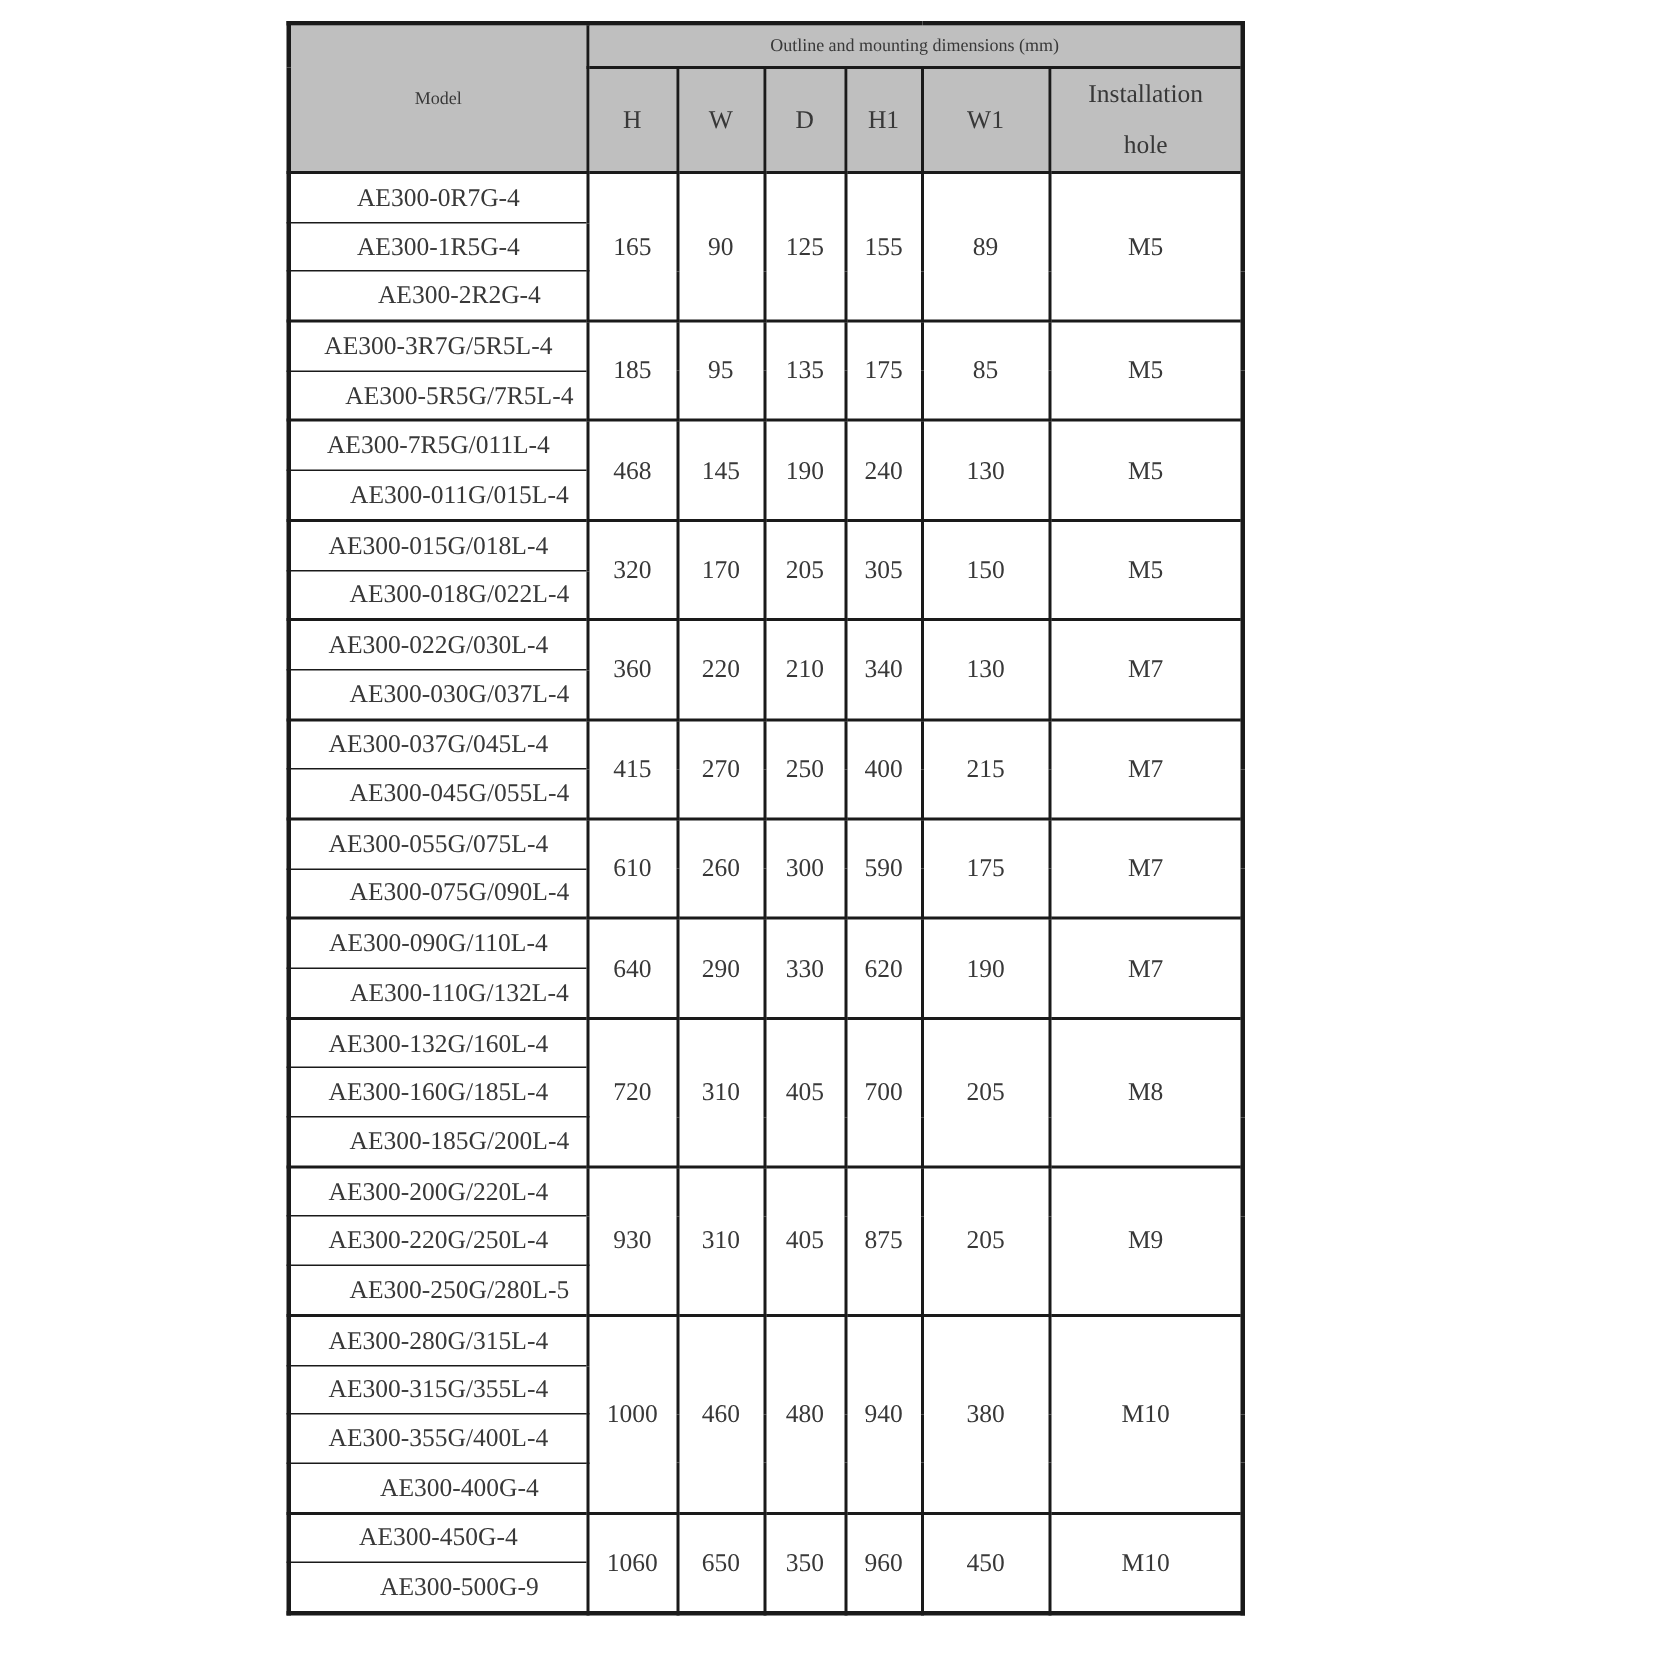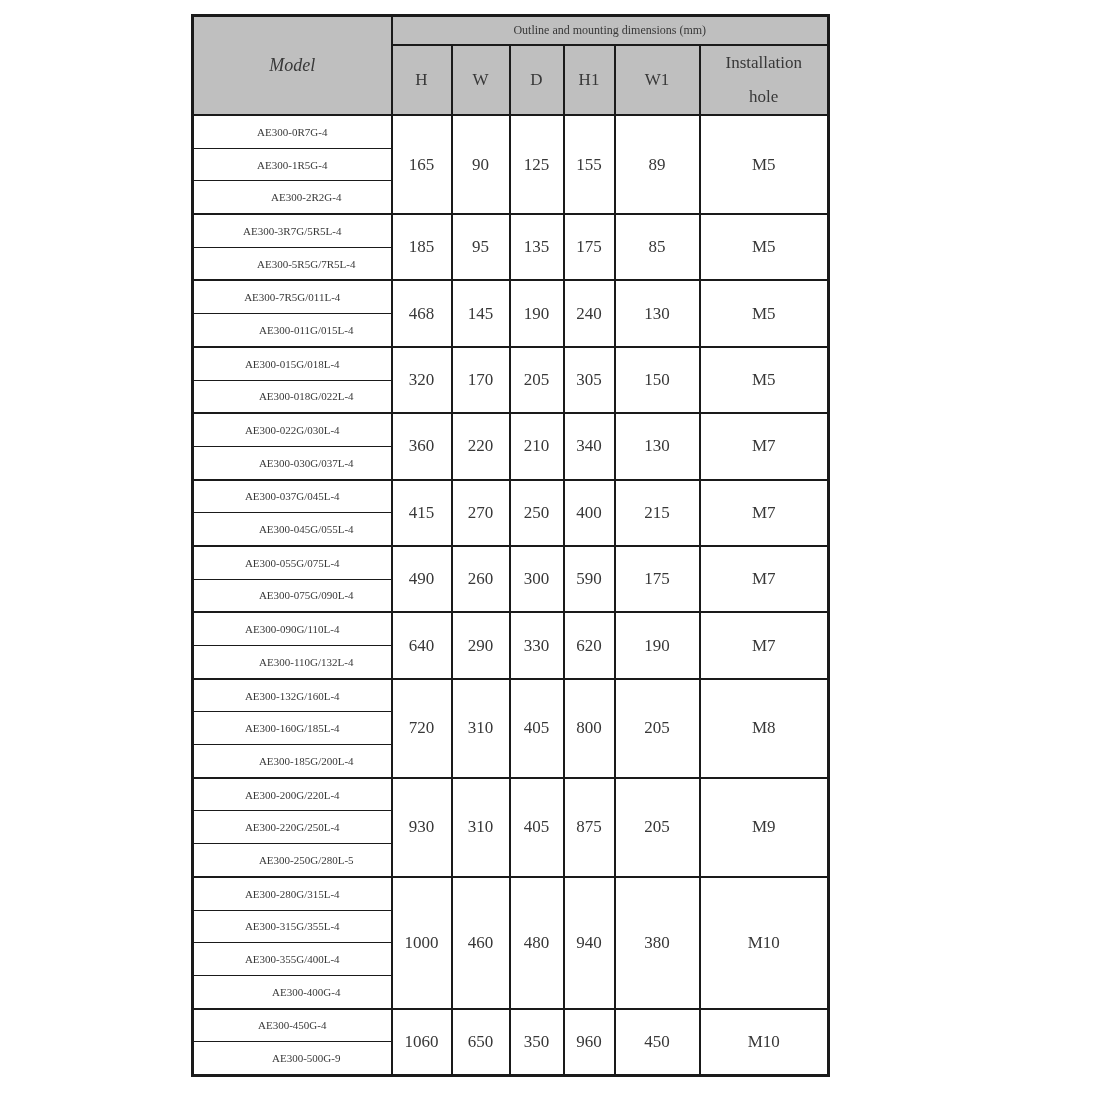--- a/index.html
+++ b/index.html
@@ -33,28 +33,28 @@
     white-space:nowrap;
   }
   th{
     border:2px solid var(--border);
     background:var(--header-bg);
     font-weight:normal;
     color:var(--text);
   }
   .header-top th{height:27px;font-size:12px;}
   .header-sub th{height:63px;font-size:17px;}
-  th.model-head{font-size:18px;font-style:italic;}
+  th.model-head{font-size:12px;}
   th.install-head{white-space:normal;line-height:2.0;padding:0 10px;}
   .model-cell{
     border:2px solid var(--border);
     border-top-width:1px;
     border-bottom-width:1px;
     height:31.7px;
-    font-size:11px;
+    font-size:17px;
     text-align:center;
   }
   tr.group-start .model-cell{border-top-width:2px;}
   tr.group-end .model-cell{border-bottom-width:2px;padding-left:32px;}
   .dim-cell{
     border:2px solid var(--border);
     font-size:17px;
   }
 </style>
 </head>
@@ -155,21 +155,21 @@
         <td class="dim-cell" rowspan="2">250</td>
         <td class="dim-cell" rowspan="2">400</td>
         <td class="dim-cell" rowspan="2">215</td>
         <td class="dim-cell" rowspan="2">M7</td>
       </tr>
       <tr class="group-end">
         <td class="model-cell">AE300-045G/055L-4</td>
       </tr>
       <tr class="group-start">
         <td class="model-cell">AE300-055G/075L-4</td>
-        <td class="dim-cell" rowspan="2">490</td>
+        <td class="dim-cell" rowspan="2">610</td>
         <td class="dim-cell" rowspan="2">260</td>
         <td class="dim-cell" rowspan="2">300</td>
         <td class="dim-cell" rowspan="2">590</td>
         <td class="dim-cell" rowspan="2">175</td>
         <td class="dim-cell" rowspan="2">M7</td>
       </tr>
       <tr class="group-end">
         <td class="model-cell">AE300-075G/090L-4</td>
       </tr>
       <tr class="group-start">
@@ -182,21 +182,21 @@
         <td class="dim-cell" rowspan="2">M7</td>
       </tr>
       <tr class="group-end">
         <td class="model-cell">AE300-110G/132L-4</td>
       </tr>
       <tr class="group-start">
         <td class="model-cell">AE300-132G/160L-4</td>
         <td class="dim-cell" rowspan="3">720</td>
         <td class="dim-cell" rowspan="3">310</td>
         <td class="dim-cell" rowspan="3">405</td>
-        <td class="dim-cell" rowspan="3">800</td>
+        <td class="dim-cell" rowspan="3">700</td>
         <td class="dim-cell" rowspan="3">205</td>
         <td class="dim-cell" rowspan="3">M8</td>
       </tr>
       <tr>
         <td class="model-cell">AE300-160G/185L-4</td>
       </tr>
       <tr class="group-end">
         <td class="model-cell">AE300-185G/200L-4</td>
       </tr>
       <tr class="group-start">

